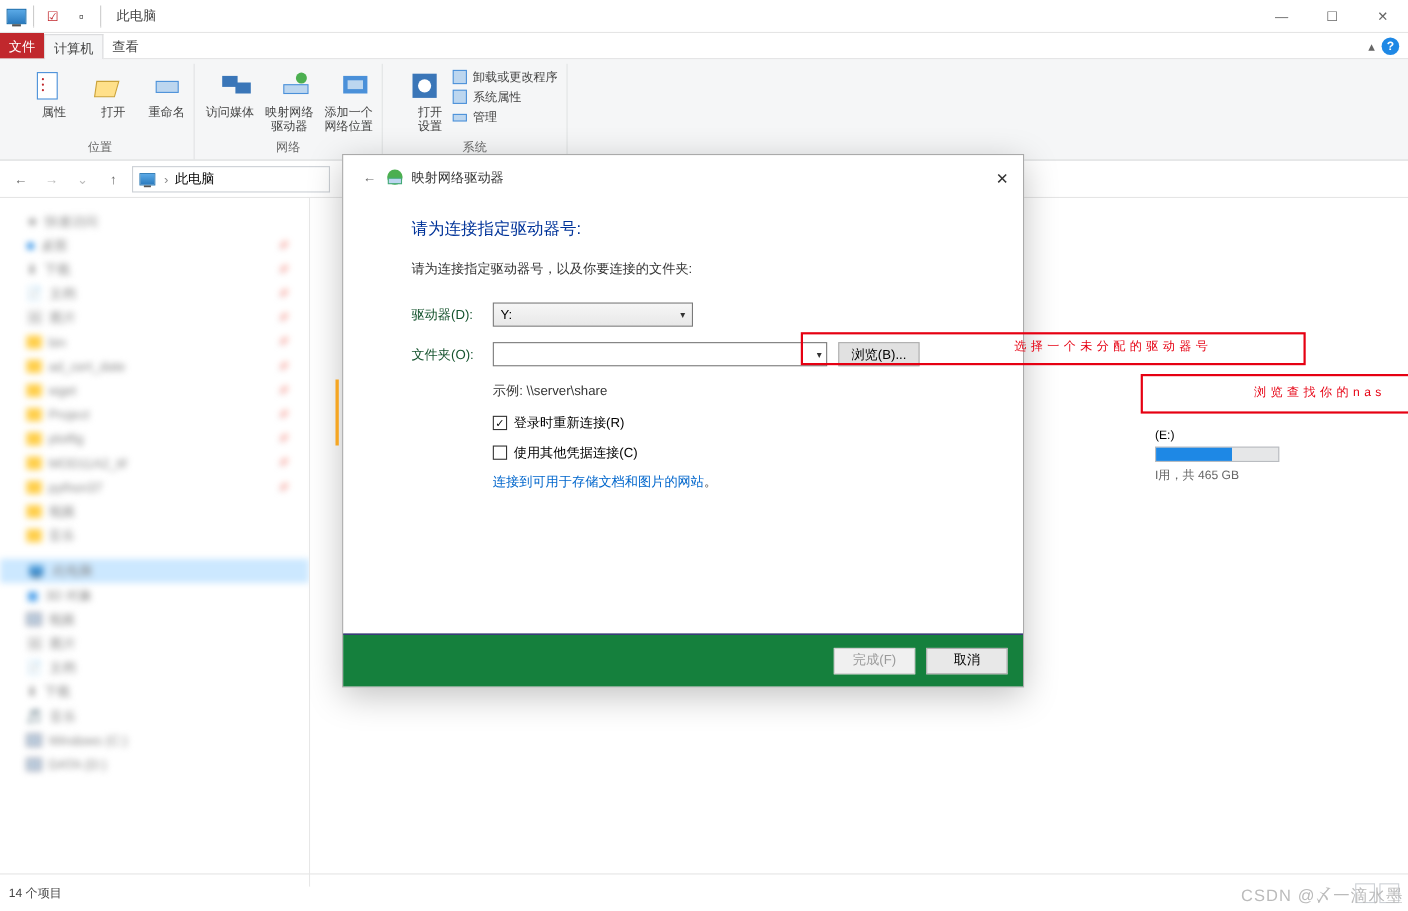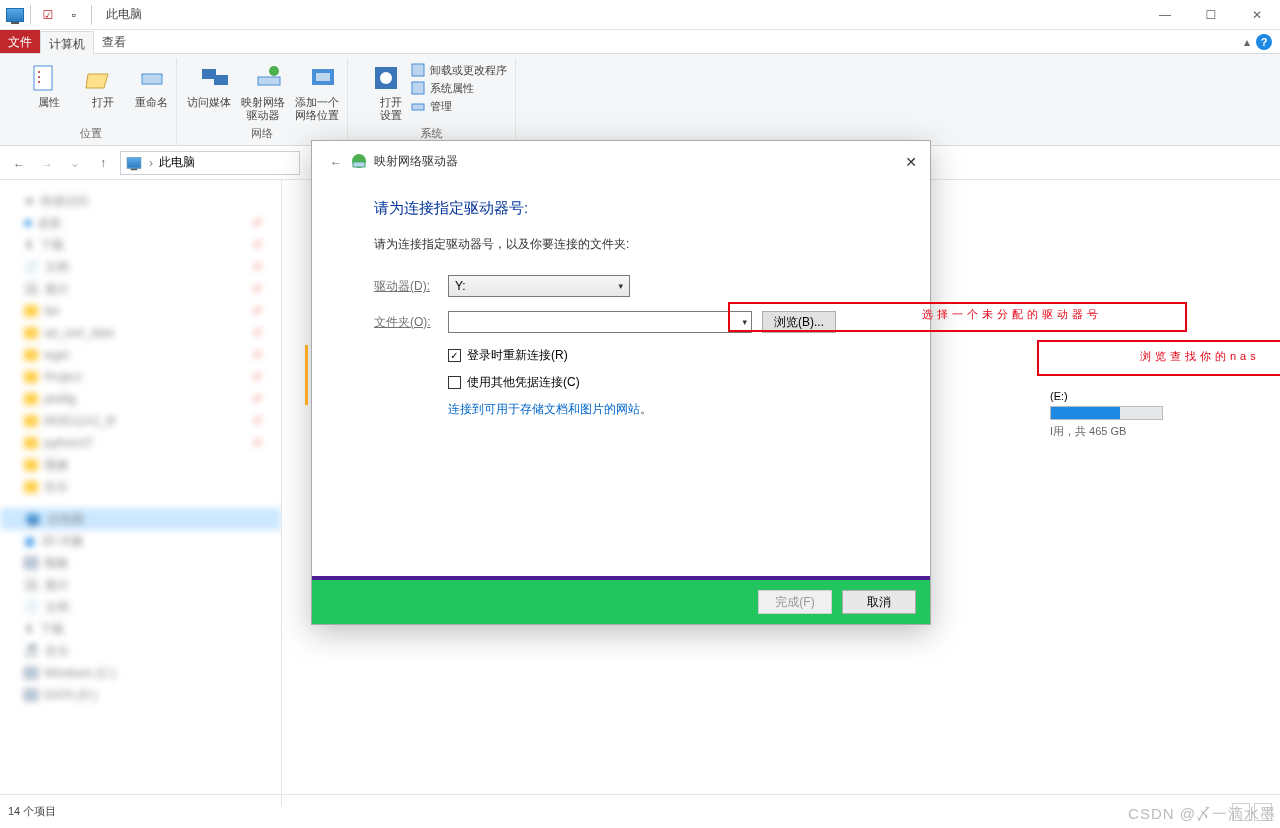--- a/index.html
+++ b/index.html
@@ -64,30 +64,30 @@
   .dialog { position:absolute; left:311px; top:140px; width:620px; height:485px; background:#fff; border:1px solid #aaa; box-shadow: 0 8px 30px rgba(0,0,0,.25); z-index:50; }
   .dlg-head { height:40px; display:flex; align-items:center; padding:0 10px; border-bottom:0; }
   .back-arrow { width:28px; height:28px; display:flex; align-items:center; justify-content:center; color:#666; }
   .dlg-icon { width:18px; height:18px; display:inline-flex; }
   .dlg-title { margin-left:6px; color:#333; }
   .dlg-close { position:absolute; right:8px; top:10px; width:22px; height:22px; display:flex; align-items:center; justify-content:center; font-size:14px; color:#333; }
   .dlg-body { padding: 18px 36px 0 62px; }
   .dlg-heading { color:#003399; font-size:15px; margin-bottom:18px; }
   .dlg-desc { color:#333; font-size:12px; margin-bottom:22px; }
   .row { display:flex; align-items:center; margin-bottom:14px; }
-  .row .lab { width:74px; color:#737373;text-decoration:underline; }
+  .row .lab { width:74px; color:#14532d; }
   .drive-select { width:182px; height:22px; border:1px solid #7a7a7a; background:linear-gradient(#f6f6f6,#e8e8e8); display:flex; align-items:center; justify-content:space-between; padding:0 6px; }
   .folder-input { width:304px; height:22px; border:1px solid #7a7a7a; background:#fff; display:flex; align-items:center; justify-content:flex-end; padding:0 4px; }
   .chev { font-size:9px; color:#333; }
   .browse-btn { width:74px; height:22px; margin-left:10px; border:1px solid #adadad; background:#e1e1e1; display:flex; align-items:center; justify-content:center; }
   .example { margin-left:74px; font-size:12px; color:#333; margin-bottom:12px; }
   .checkline { margin-left:74px; display:flex; align-items:center; gap:6px; margin-bottom:10px; font-size:12px; }
   .cbox { width:13px; height:13px; border:1px solid #333; display:flex; align-items:center; justify-content:center; font-size:10px; background:#fff; }
   .linktext { margin-left:74px; color:#0066cc; }
-  .dlg-foot { position:absolute; bottom:0; left:0; right:0; height:48px; background:#22c55e; border-top:4px solid #4c1d95; display:flex; align-items:center; justify-content:flex-end; gap:10px; padding:0 14px; }
+  .dlg-foot { position:absolute; bottom:0; left:0; right:0; height:48px; background:#15803d; border-top:1px solid #4c1d95; display:flex; align-items:center; justify-content:flex-end; gap:10px; padding:0 14px; }
   .btn { width:74px; height:24px; border:1px solid #adadad; background:#e8e8e8; display:flex; align-items:center; justify-content:center; font-size:12px; }
   .btn.disabled { color:#9a9a9a; border-color:#cfcfcf; background:#f0f0f0; }
 
   
   .anno-box { position:absolute; border:2px solid #e60012; z-index:60; pointer-events:none; }
   .anno-text { position:absolute; color:#e60012; font-size:11px; z-index:61; letter-spacing:4px; }
 
   
   .status { position:absolute; bottom:0; left:0; right:0; height:34px; border-top:1px solid #e5e5e5; display:flex; align-items:center; padding:0 8px; font-size:11px; color:#444;margin-top:25px; }
   .view-icons { margin-left:auto; display:flex; gap:4px; }
@@ -385,20 +385,21 @@
     </div>
 
     <div class="row">
       <span class="lab">文件夹(O):</span>
       <div class="folder-input">
         <span class="chev">▾</span>
       </div>
       <div class="browse-btn">浏览(B)...</div>
     </div>
 
+    <div class="example">示例: \\server\share</div>
 
     <div class="checkline">
       <span class="cbox">✓</span>
       <span>登录时重新连接(R)</span>
     </div>
     <div class="checkline">
       <span class="cbox"></span>
       <span>使用其他凭据连接(C)</span>
     </div>
 

